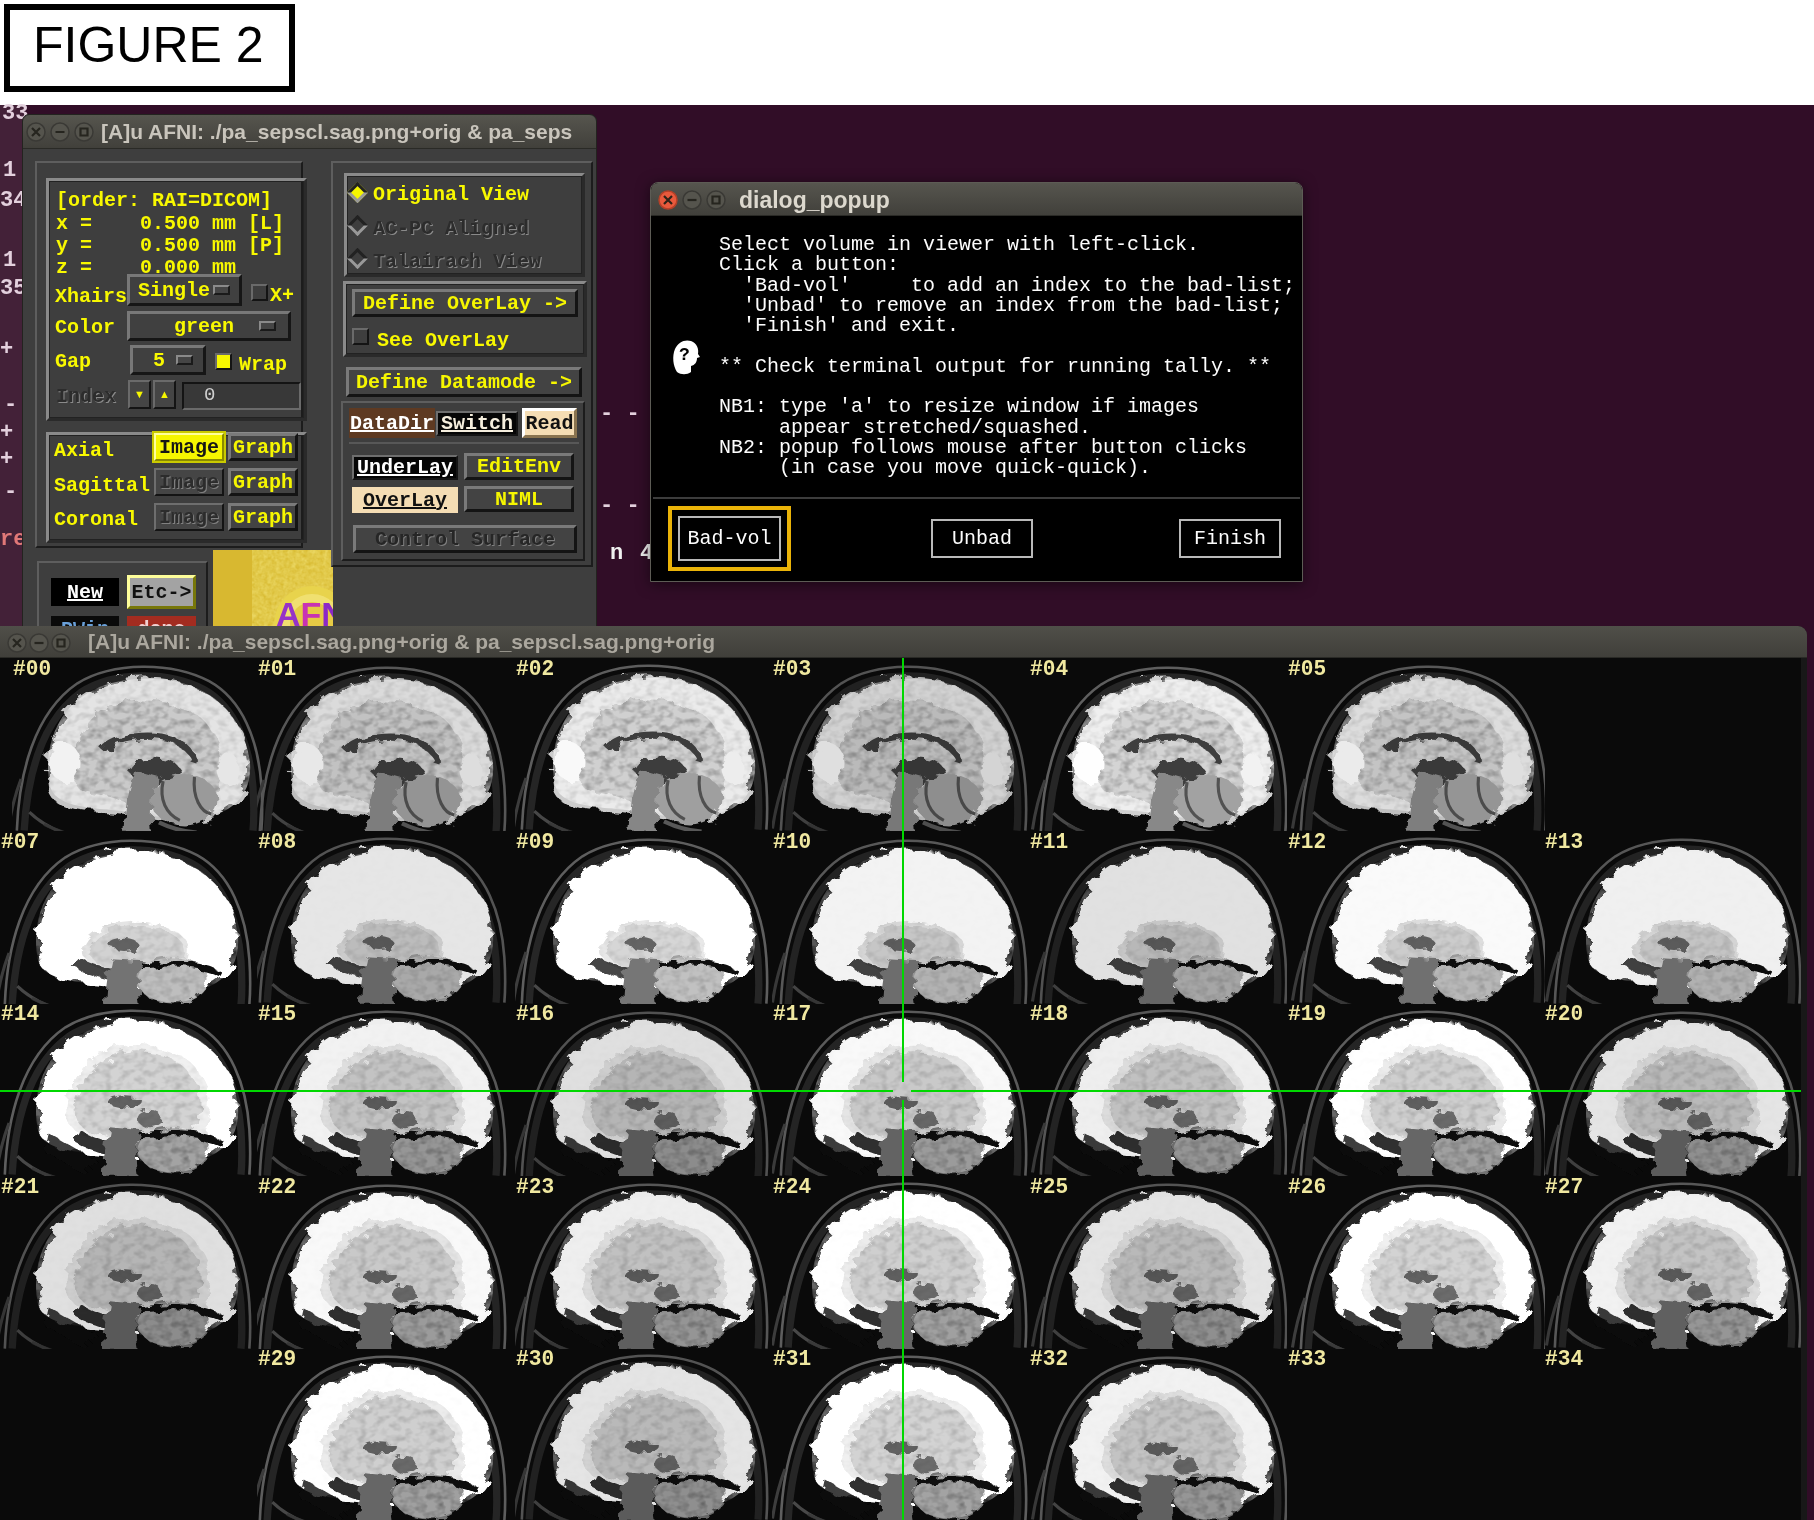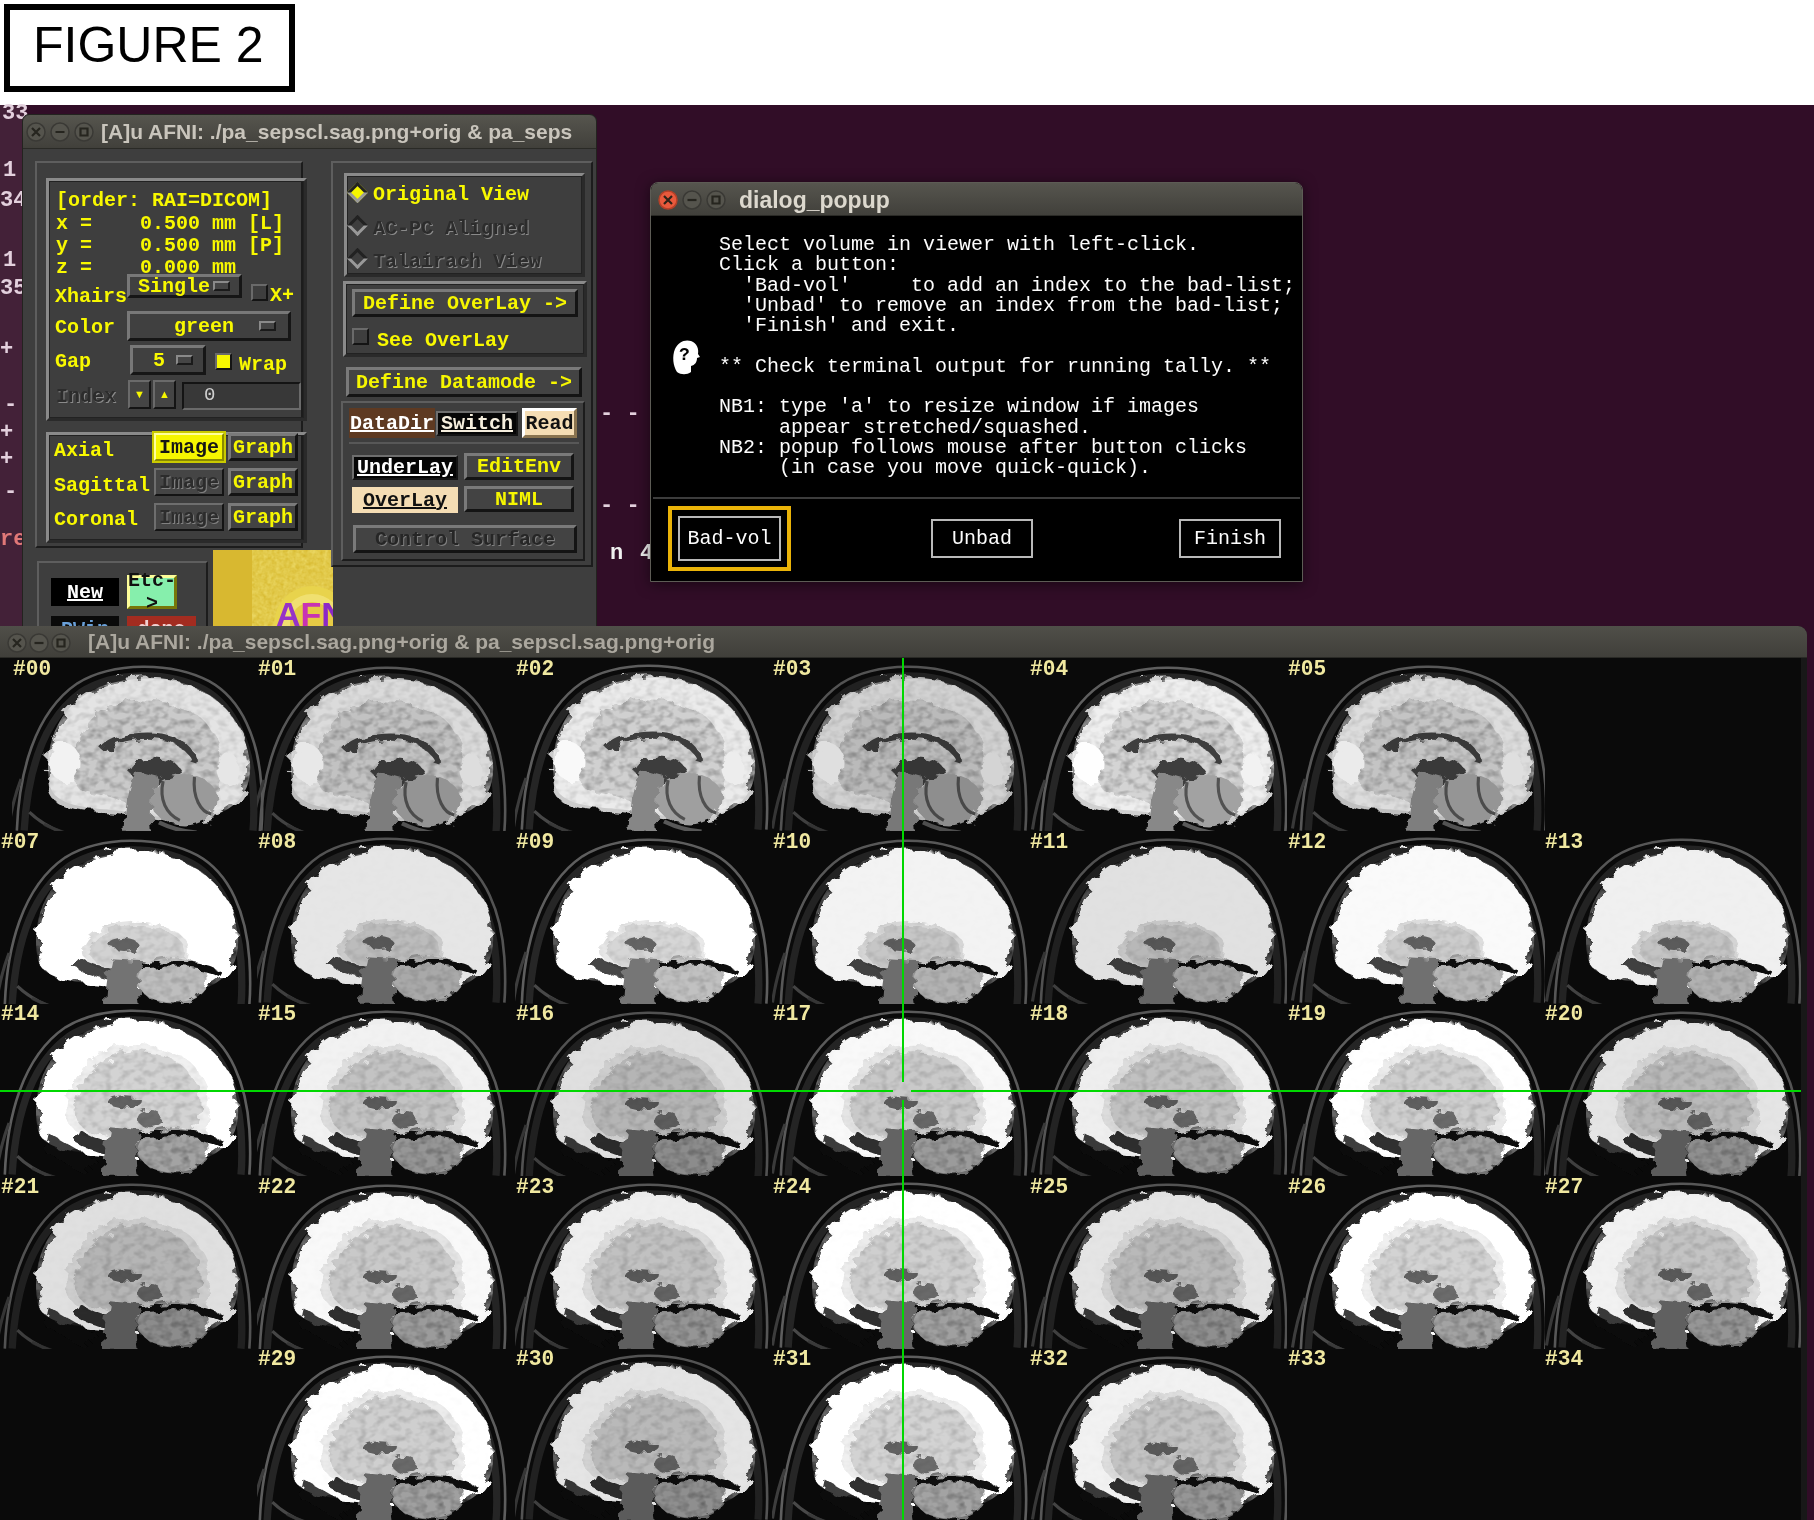--- a/index.html
+++ b/index.html
@@ -85,21 +85,21 @@
   </div>
   <div class="cbody">
 
     <div class="panel raise" style="left:12px;top:46px;width:268px;height:387px"></div>
     <div class="panel sunk2" style="left:23px;top:63px;width:261px;height:243px"></div>
     <div class="ytext" style="left:33px;top:74px">[order: RAI=DICOM]</div>
     <div class="ytext" style="left:33px;top:97px">x =&nbsp;&nbsp;&nbsp;&nbsp;0.500 mm [L]</div>
     <div class="ytext" style="left:33px;top:119px">y =&nbsp;&nbsp;&nbsp;&nbsp;0.500 mm [P]</div>
     <div class="ytext" style="left:33px;top:141px">z =&nbsp;&nbsp;&nbsp;&nbsp;0.000 mm</div>
     <div class="ylab" style="left:32px;top:170px">Xhairs</div>
-    <div class="mbtn" style="left:104px;top:159px;width:115px;height:24px">
+    <div class="mbtn" style="left:104px;top:159px;width:115px;height:32px">
           <span style="left:8px">Single</span>
           <span class="ind" style="right:9px"></span>
         </div>
     <div class="cbox" style="left:228px;top:169px"></div>
     <div class="ylab" style="left:247px;top:169px">X+</div>
     <div class="ylab" style="left:32px;top:201px">Color</div>
     <div class="mbtn" style="left:104px;top:196px;width:164px;height:30px">
           <span style="left:44px">green</span>
           <span class="ind" style="right:12px"></span>
         </div>
@@ -120,21 +120,21 @@
     <div class="btn ybtn" style="left:205px;top:318px;width:70px;height:28px">Graph</div>
     <div class="ylab" style="left:31px;top:359px">Sagittal</div>
     <div class="ibtn off" style="left:131px;top:353px">Image</div>
     <div class="btn ybtn" style="left:205px;top:353px;width:70px;height:28px">Graph</div>
     <div class="ylab" style="left:31px;top:393px">Coronal</div>
     <div class="ibtn off" style="left:131px;top:388px">Image</div>
     <div class="btn ybtn" style="left:205px;top:388px;width:70px;height:28px">Graph</div>
 
     <div class="panel raise" style="left:14px;top:446px;width:171px;height:80px"></div>
     <div class="flat" style="left:28px;top:463px;width:68px;height:28px;background:#000;color:#fff">New</div>
-    <div class="btn" style="left:104px;top:460px;width:50px;height:34px;background:#86efac;color:#111;border-color:#fdfd9a #77770a #77770a #fdfd9a">Etc-&gt;</div>
+    <div class="btn" style="left:104px;top:460px;width:69px;height:34px;background:#a3a3a3;color:#111;border-color:#fdfd9a #77770a #77770a #fdfd9a">Etc-&gt;</div>
     <div class="flat" style="left:28px;top:501px;width:68px;height:13px;background:#0a0a0a;color:#6aa0d8;overflow:hidden;align-items:flex-start">
           <span style="margin-top:2px">PWin</span>
         </div>
     <div class="flat" style="left:104px;top:501px;width:69px;height:13px;background:#a32c20;color:#f0d0d0;overflow:hidden;align-items:flex-start">
           <span style="margin-top:2px">done</span>
         </div>
     <div id="logo"><svg width="120" height="79" viewBox="0 0 120 79">
       <rect width="120" height="79" fill="#d7b92f"></rect>
       <rect width="120" height="79" filter="url(#lgn)" opacity="0.55"></rect>
       <circle cx="60" cy="74" r="38" fill="#e8d34c"></circle>

